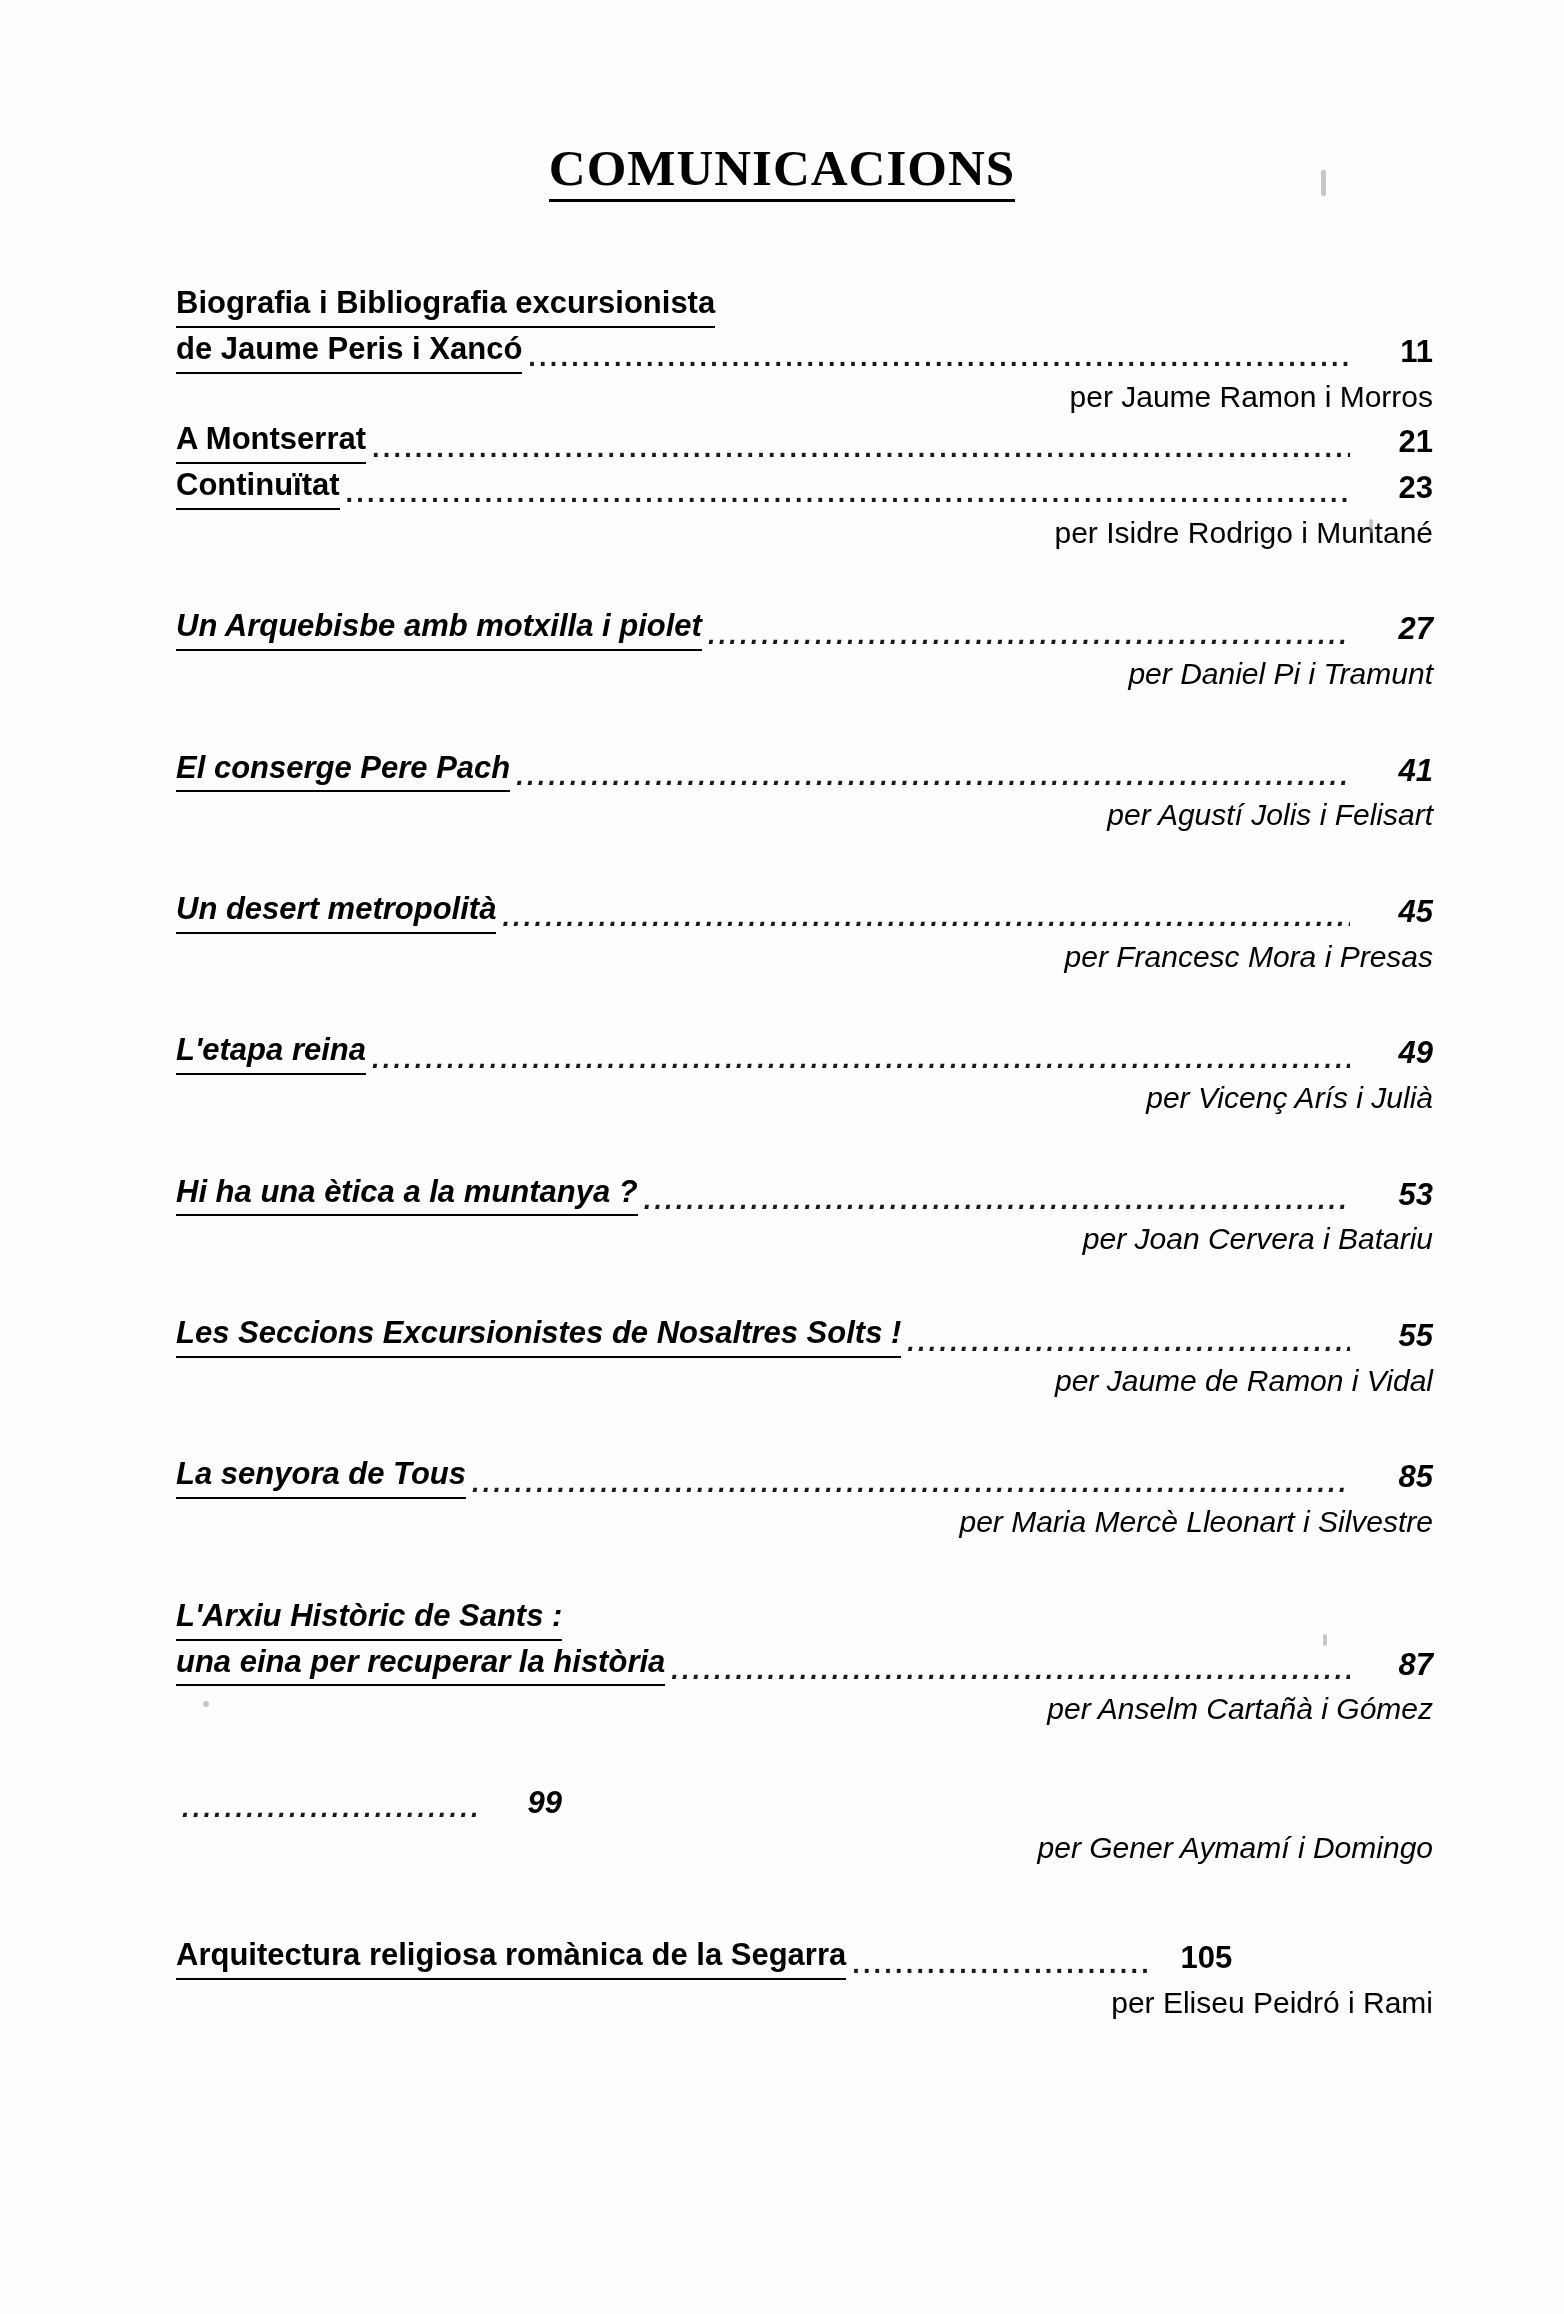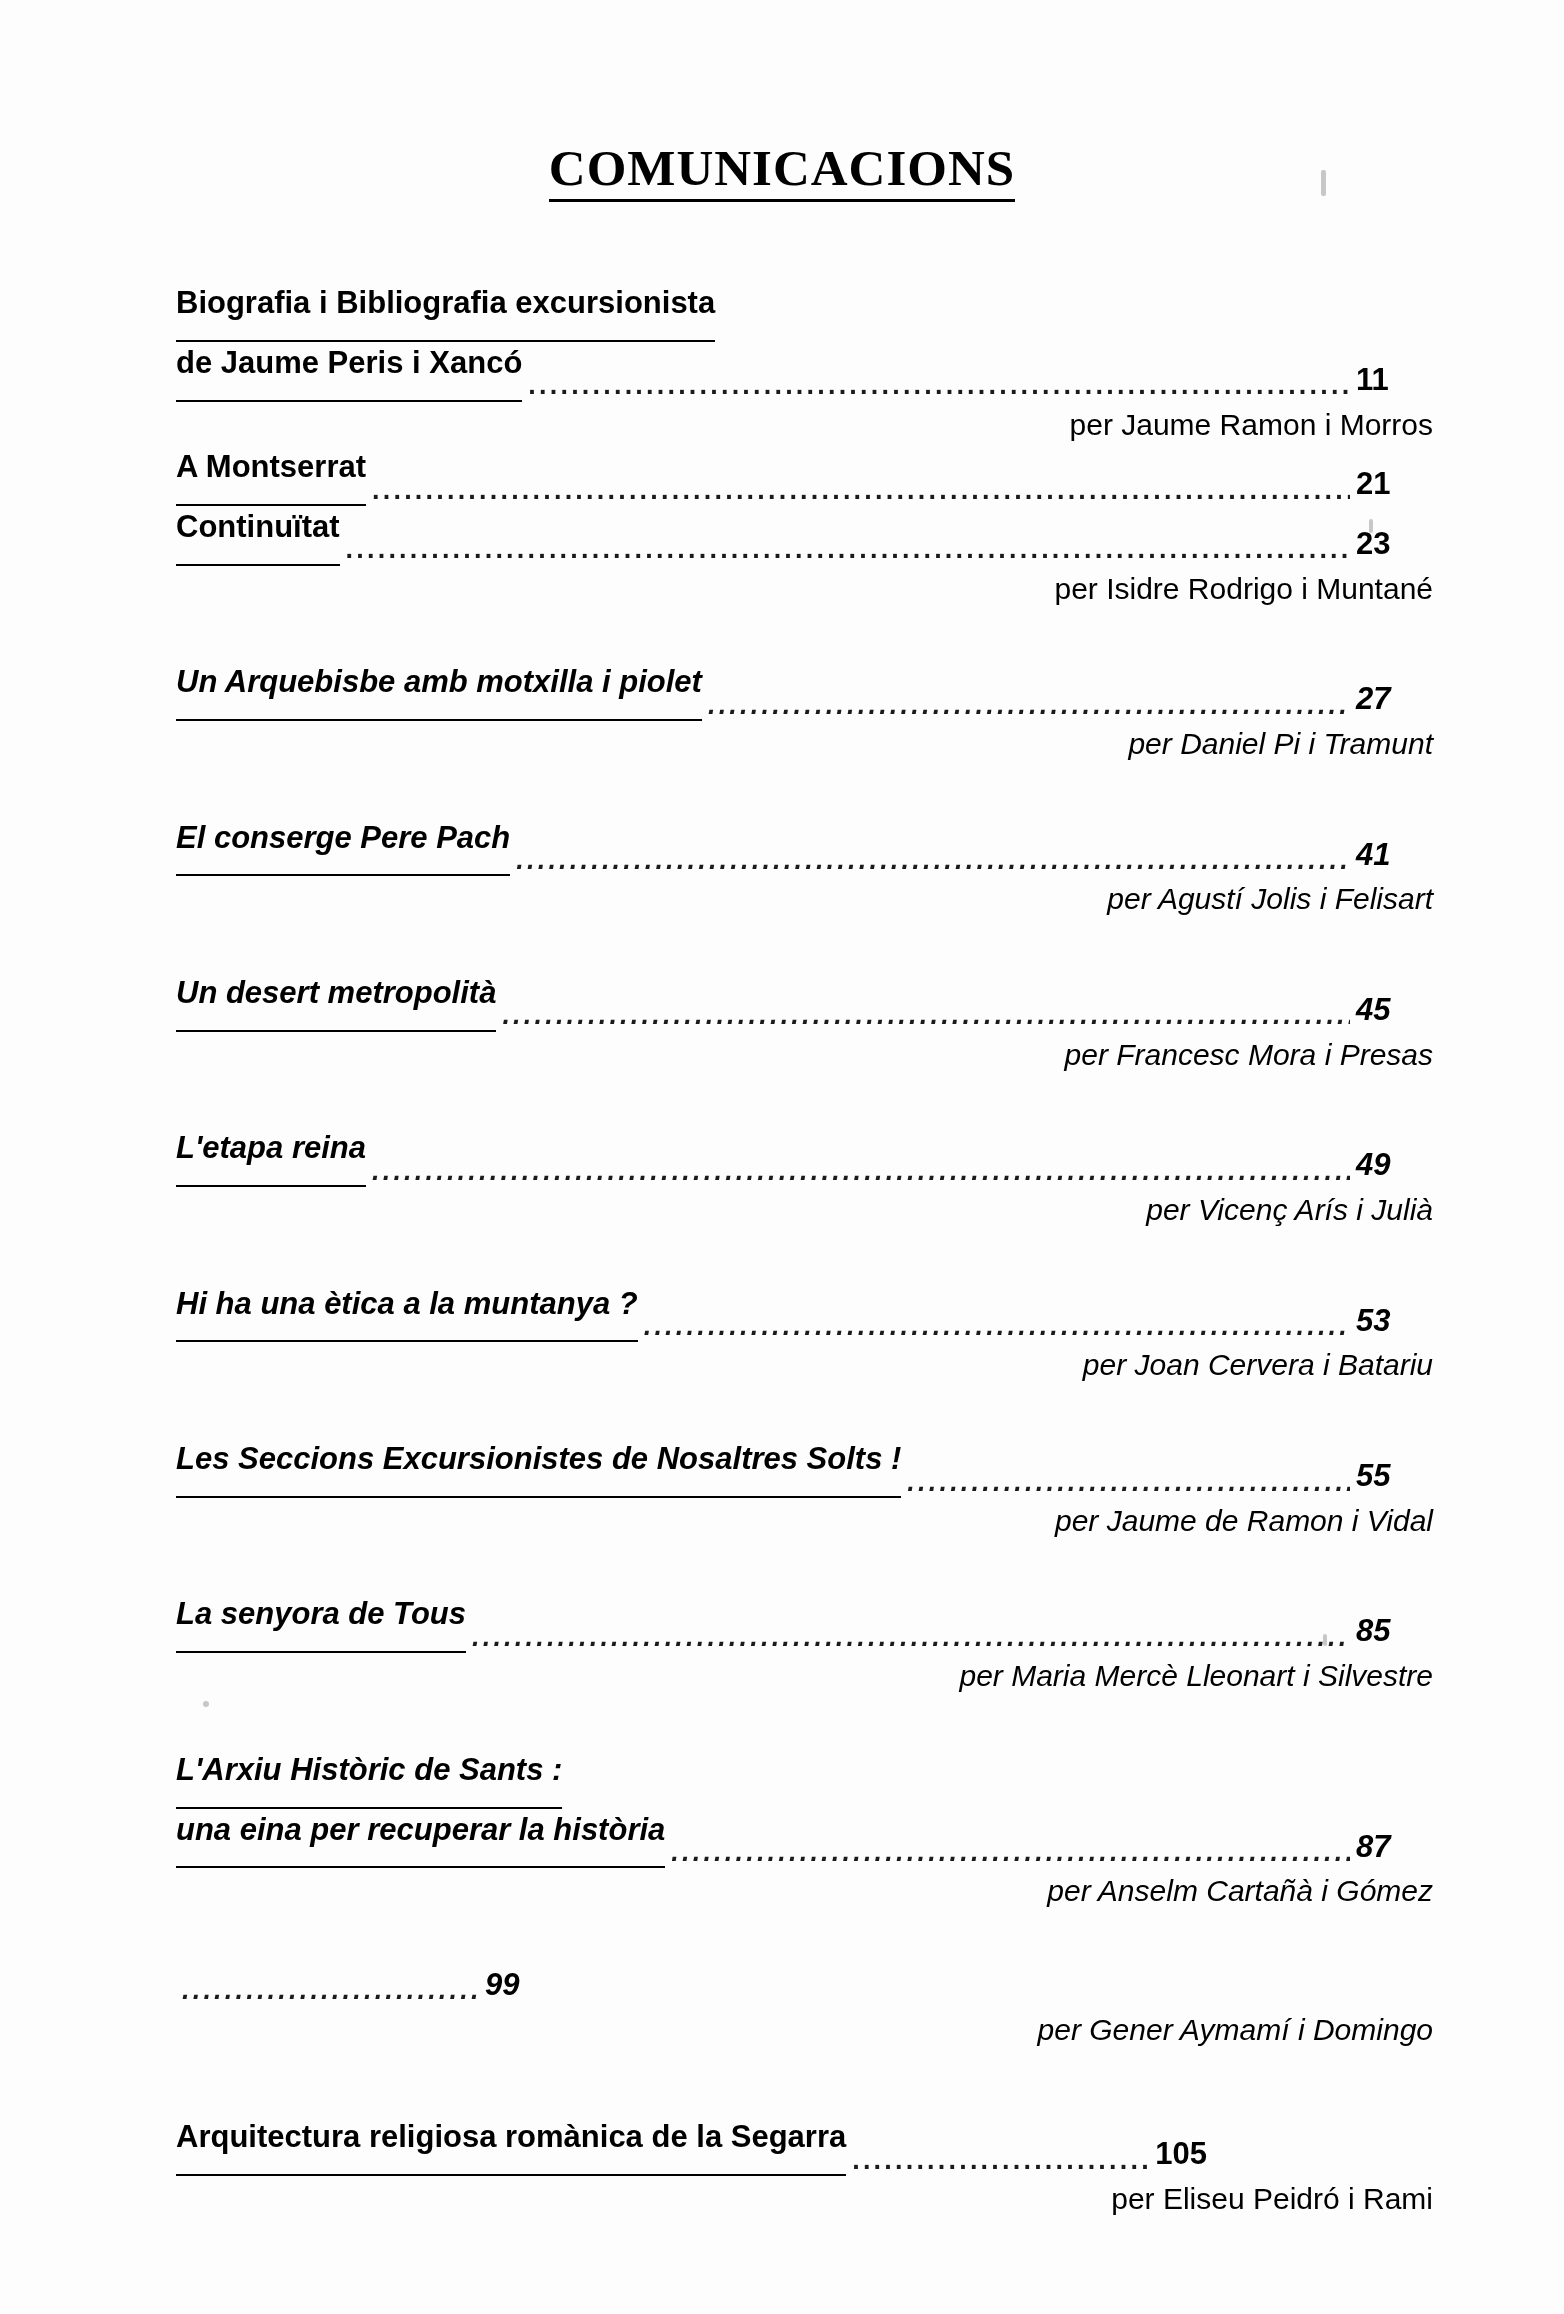--- a/index.html
+++ b/index.html
@@ -63,21 +63,21 @@
     align-items: flex-end;
     width: 100%;
     font-size: 31px;
     font-weight: bold;
     line-height: 1.38;
   }
 
   .title-text {
     white-space: nowrap;
     border-bottom: 2.5px solid #000;
-    padding-bottom: 15px;
+    padding-bottom: 1px;
   }
 
   .leader {
     flex: 1 1 auto;
     position: relative;
     height: 26px;
     overflow: hidden;
     margin: 0 6px 3px 6px;
   }
   .leader::after {
@@ -89,20 +89,21 @@
     font-size: 27px;
     font-weight: bold;
     letter-spacing: 3.2px;
     color: #1a1a1a;
   }
 
   .leader.short { max-width: 297px; }
 
   .pageno {
     width: 77px;
+    text-align: right;
     font-size: 31px;
     font-weight: bold;
     white-space: nowrap;
     flex: 0 0 auto;
   }
 
   .author {
     font-size: 30px;
     font-weight: normal;
     line-height: 1.42;

